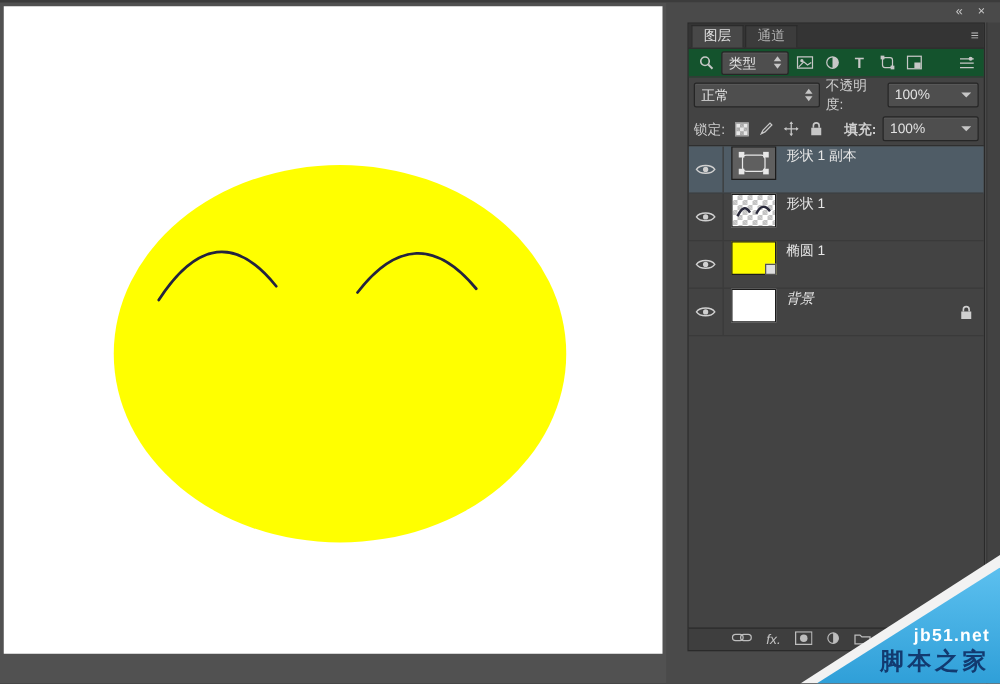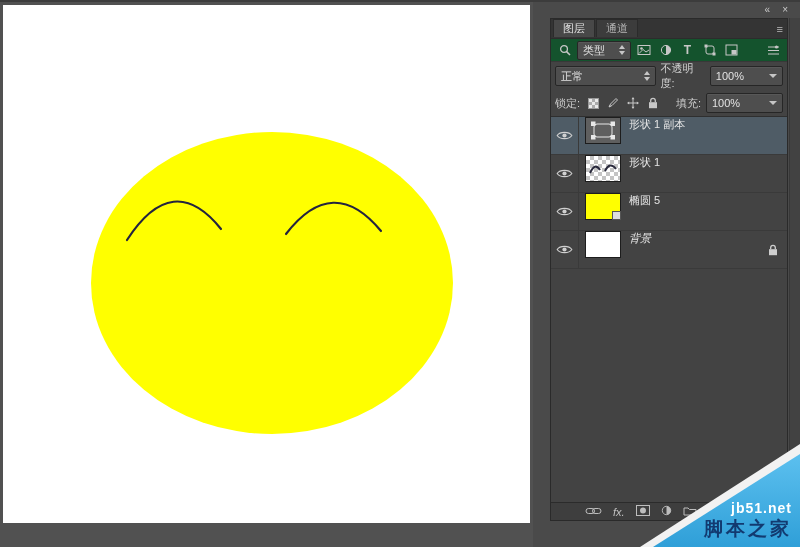--- a/index.html
+++ b/index.html
@@ -25,21 +25,21 @@
   }
   .dock-header span { cursor:default; line-height:10px; }
   .right-strip { position:absolute; right:0; top:16px; width:11px; height:531px; background:#424242; border-left:1px solid #383838; }
   
   .panel {
     position:absolute; left:17px; top:16px; width:238px; height:503px;
     background:#434343; border:1px solid #2a2a2a;
     display:flex; flex-direction:column; font-size:11px;
   }
   .tab-bar {
-    height:20px; background:#343434; display:flex; align-items:flex-start;
+    height:20px; background:#343434; display:flex; align-items:center;
     padding-left:2px; border-bottom:1px solid #2c2c2c; position:relative;
   }
   .tab {
     height:18px; line-height:17px; padding:0 9px; background:#484848;
     color:#e0e0e0; border:1px solid #2b2b2b; border-bottom:none; margin-right:1px;
   }
   .tab.inactive { background:#3c3c3c; color:#b3b3b3; }
   .tab-bar .panel-menu { position:absolute; right:4px; top:4px; color:#bdbdbd; font-size:11px; }
   .filter-row {
     height:23px; display:flex; align-items:center; gap:3px;
@@ -68,21 +68,21 @@
   .lock-row { height:27px; display:flex; align-items:center; gap:5px; padding:0 4px; border-bottom:1px solid #2f2f2f; }
   .lock-icons { display:flex; align-items:center; gap:4px; }
   .lock-icons .icon-btn { width:16px; }
   .checker-sq {
     width:11px; height:11px; border:1px solid #9a9a9a;
     background-image:
       linear-gradient(45deg,#aaa 25%,transparent 25%,transparent 75%,#aaa 75%),
       linear-gradient(45deg,#aaa 25%,transparent 25%,transparent 75%,#aaa 75%);
     background-size:6px 6px; background-position:0 0,3px 3px; background-color:#e8e8e8;
   }
-  .fill-label { margin-left:auto; }
+  .fill-label { margin-left:auto;font-weight:bold; }
   .lock-row .val-dd { margin-left:0; }
   
   .layer-list { flex:1; background:#434343; overflow:hidden; }
   .layer-row { display:flex; height:38px; border-bottom:1px solid #3a3a3a; position:relative; }
   .layer-row.selected { background:#4f5c66; }
   .eye-cell { width:28px; height:100%; display:flex; align-items:center; justify-content:center; border-right:1px solid #3a3a3a; flex:none; }
   .thumb { width:36px; height:27px; margin-left:6px; border:1px solid #1d1d1d; position:relative; flex:none; background:#5f5f5f; display:flex; align-items:center; justify-content:center; }
   .thumb.checker {
     background-image:
       linear-gradient(45deg,#c4c4c4 25%,transparent 25%,transparent 75%,#c4c4c4 75%),
@@ -288,21 +288,21 @@
         <div class="layer-row">
           <div class="eye-cell">
             <svg width="17" height="11" viewBox="0 0 18 12">
                 <path d="M1 6 C4 1.5 14 1.5 17 6 C14 10.5 4 10.5 1 6 Z" fill="none" stroke="#d0d0d0" stroke-width="1.2"></path>
                 <circle cx="9" cy="6" r="2.3" fill="#d0d0d0"></circle>
               </svg>
           </div>
           <div class="thumb yellow">
             <span class="vbadge"></span>
           </div>
-          <span class="layer-name">椭圆 5</span>
+          <span class="layer-name">椭圆 1</span>
         </div>
 
         <div class="layer-row">
           <div class="eye-cell">
             <svg width="17" height="11" viewBox="0 0 18 12">
                 <path d="M1 6 C4 1.5 14 1.5 17 6 C14 10.5 4 10.5 1 6 Z" fill="none" stroke="#d0d0d0" stroke-width="1.2"></path>
                 <circle cx="9" cy="6" r="2.3" fill="#d0d0d0"></circle>
               </svg>
           </div>
           <div class="thumb white"></div>

